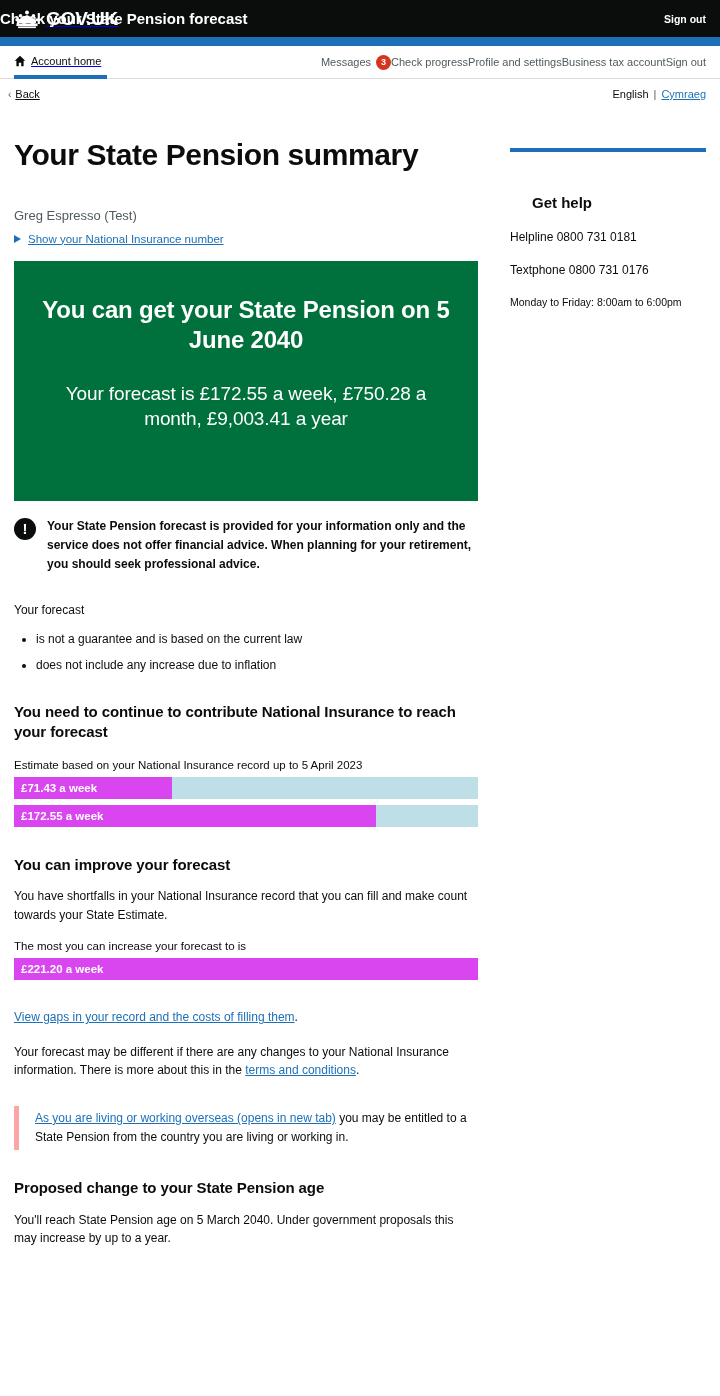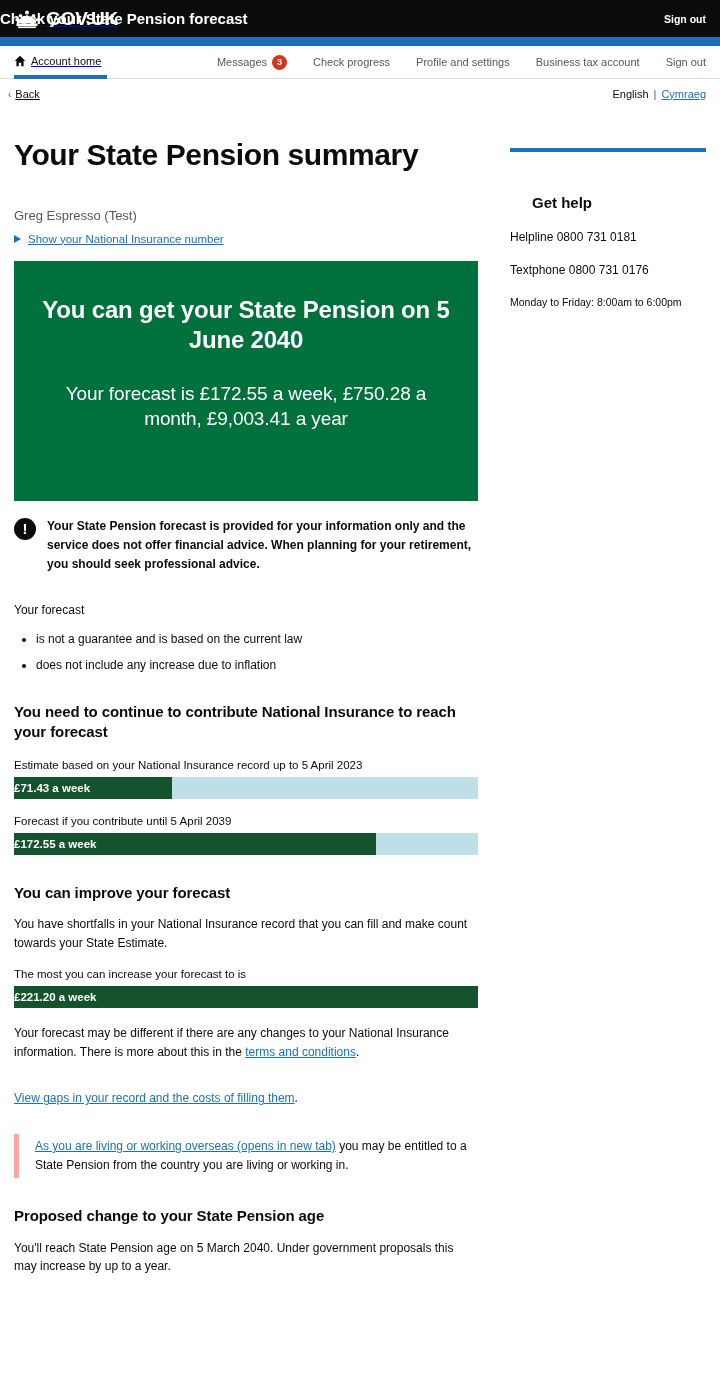--- a/index.html
+++ b/index.html
@@ -69,21 +69,20 @@
     border-bottom: 4px solid #1d70b8;
     padding: 0 6px 0 0;
     margin-bottom: -1px;
   }
   .nav-left .label { color: #0b0c0c; }
   .home-icon { width: 12px; height: 12px; display: block; }
   .nav-right {
     margin-left: auto;
     display: flex;
     align-items: center;
-    gap: 26px;
   }
   .nav-link {
     color: #505a5f;
     text-decoration: none;
     display: flex;
     align-items: center;
     gap: 5px;
   }
   .badge {
     display: inline-flex;
@@ -244,23 +243,24 @@
   }
   .bar-track {
     margin-top: 6px;
     height: 22px;
     background: #bfdfe8;
     width: 100%;
     position: relative;
   }
   .bar-fill {
     height: 100%;
-    background: #14532d;
-    display: flex;
-    align-items: center;
+    background: #d946ef;
+    display: flex;
+    align-items: center;
+    padding-left: 7px;
   }
   .bar-fill span {
     color: #ffffff;
     font-size: 11.5px;
     font-weight: bold;
     white-space: nowrap;
   }
 
   a.inline-link { color: #1d70b8; text-decoration: underline; }
 
@@ -391,43 +391,42 @@
 
     <h2 class="section-head">You need to continue to contribute National Insurance to reach your forecast</h2>
 
     <div class="bar-label">Estimate based on your National Insurance record up to 5 April 2023</div>
     <div class="bar-track">
       <div class="bar-fill" id="bar0" style="width: 34%;">
         <span>£71.43 a week</span>
       </div>
     </div>
 
-    <div class="bar-label">Forecast if you contribute until 5 April 2039</div>
     <div class="bar-track">
       <div class="bar-fill" id="bar1" style="width: 78%;">
         <span>£172.55 a week</span>
       </div>
     </div>
 
     <h2 class="section-head">You can improve your forecast</h2>
 
     <div class="body-text mt-12">You have shortfalls in your National Insurance record that you can fill and make count towards your State Estimate.</div>
 
     <div class="bar-label mt-20">The most you can increase your forecast to is</div>
     <div class="bar-track">
       <div class="bar-fill" id="bar2" style="width: 100%;">
         <span>£221.20 a week</span>
       </div>
     </div>
 
-    <div class="body-text mt-16"><span>Your forecast may be different if there are any changes to your National Insurance information. There is more about this in the </span><a class="inline-link" href="#">terms and conditions</a><span>.</span></div>
-
     <div class="body-text mt-28">
       <a class="inline-link" href="#">View gaps in your record and the costs of filling them</a><span>.</span>
     </div>
+
+    <div class="body-text mt-16"><span>Your forecast may be different if there are any changes to your National Insurance information. There is more about this in the </span><a class="inline-link" href="#">terms and conditions</a><span>.</span></div>
 
     <div class="inset">
       <div class="body-text"><a class="inline-link" href="#">As you are living or working overseas (opens in new tab)</a><span> you may be entitled to a State Pension from the country you are living or working in.</span></div>
     </div>
 
     <h2 class="section-head">Proposed change to your State Pension age</h2>
 
     <div class="body-text mt-12">You'll reach State Pension age on 5 March 2040. Under government proposals this may increase by up to a year.</div>
 
 

